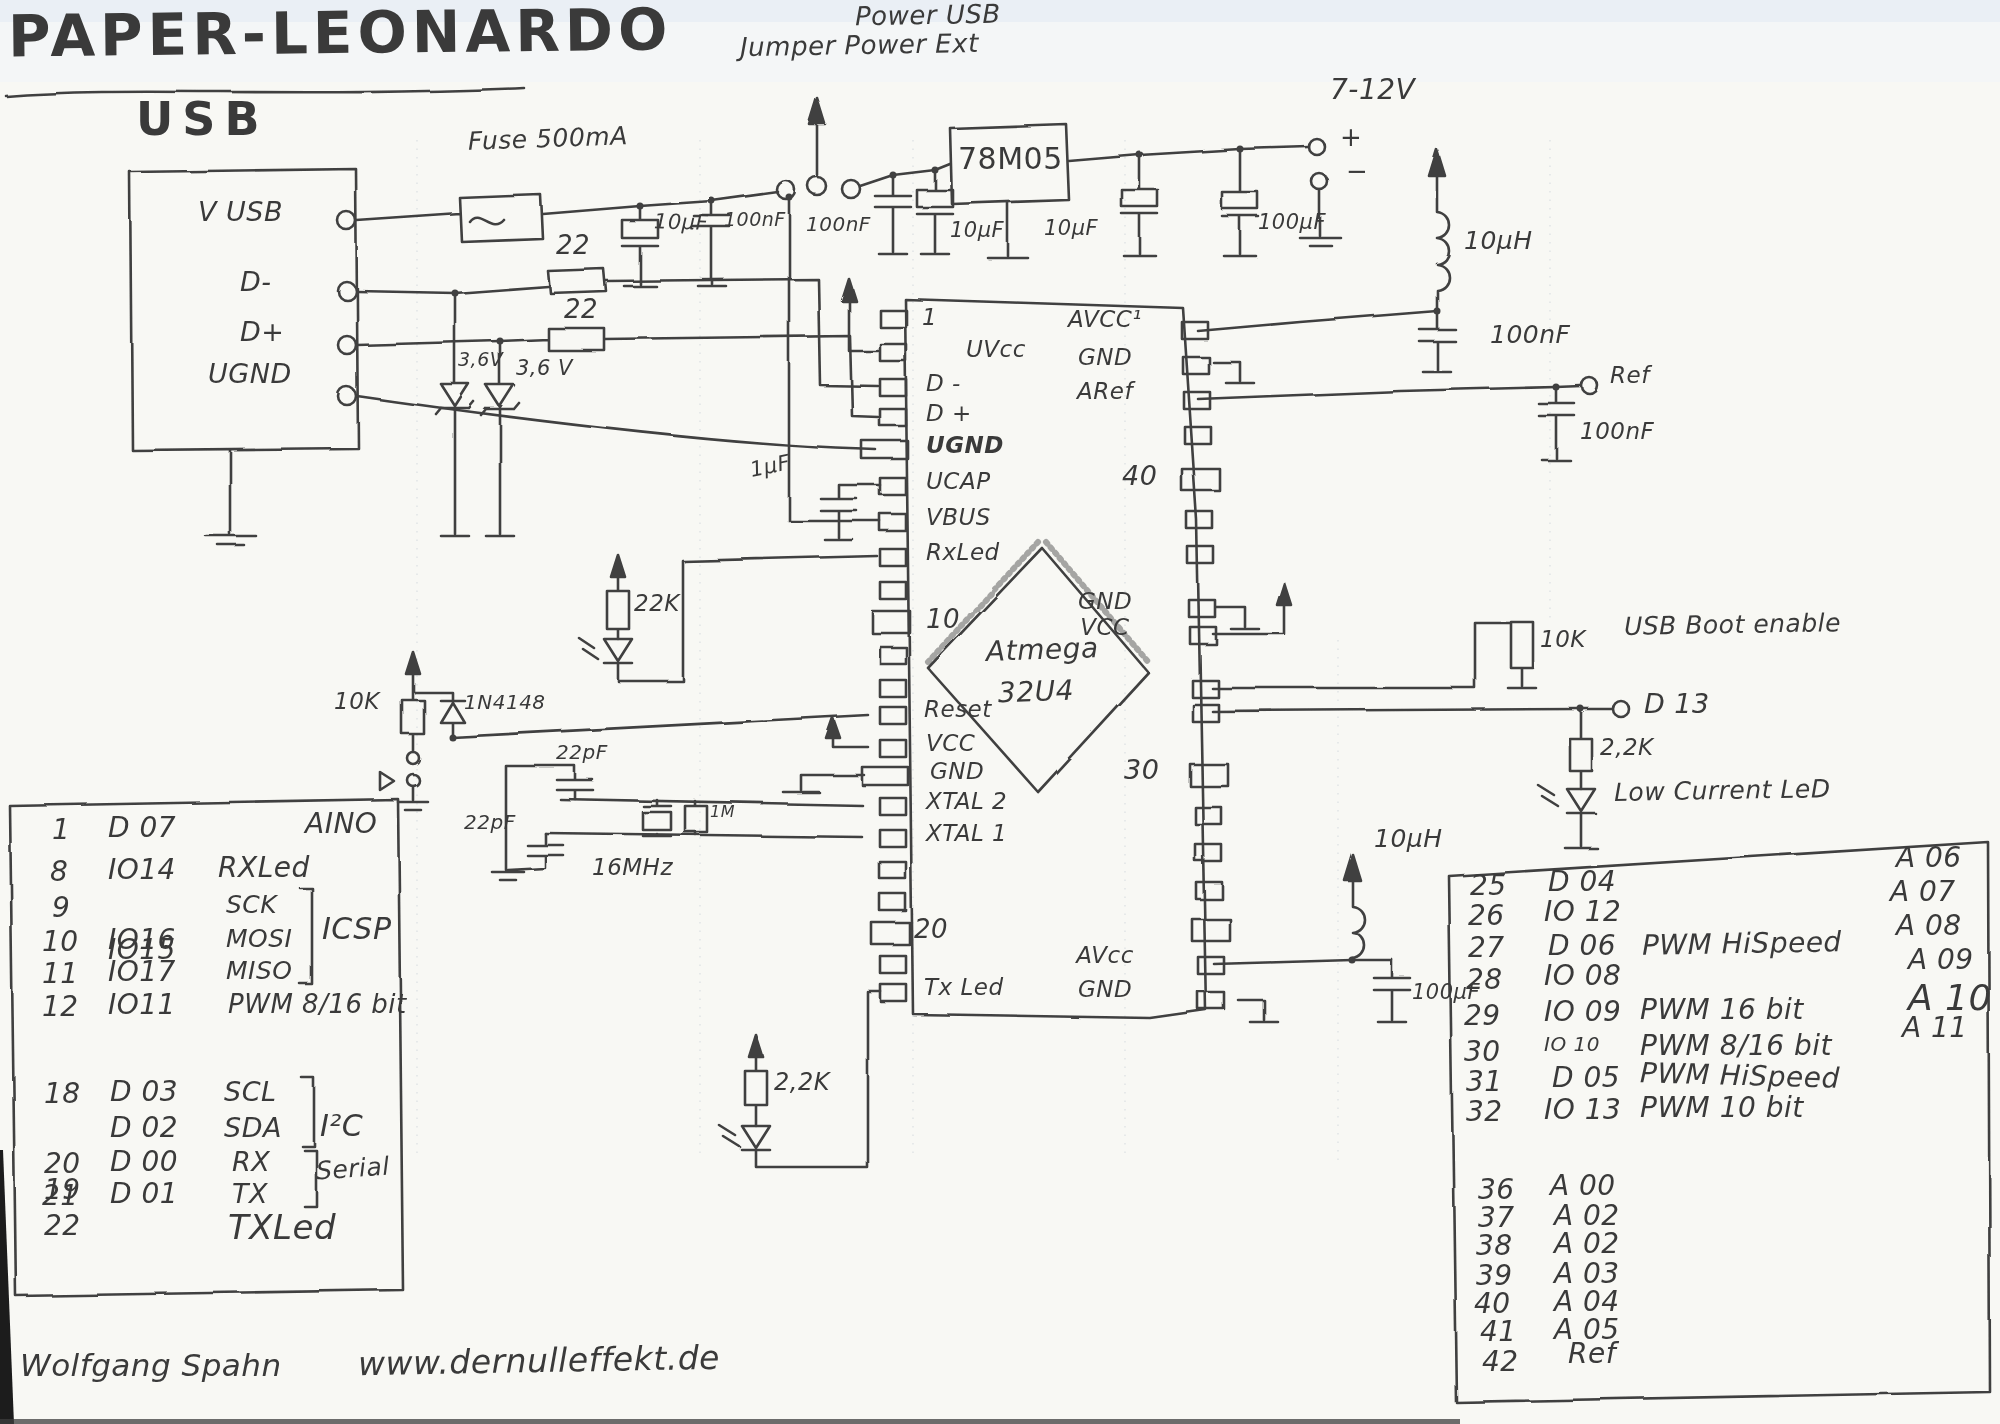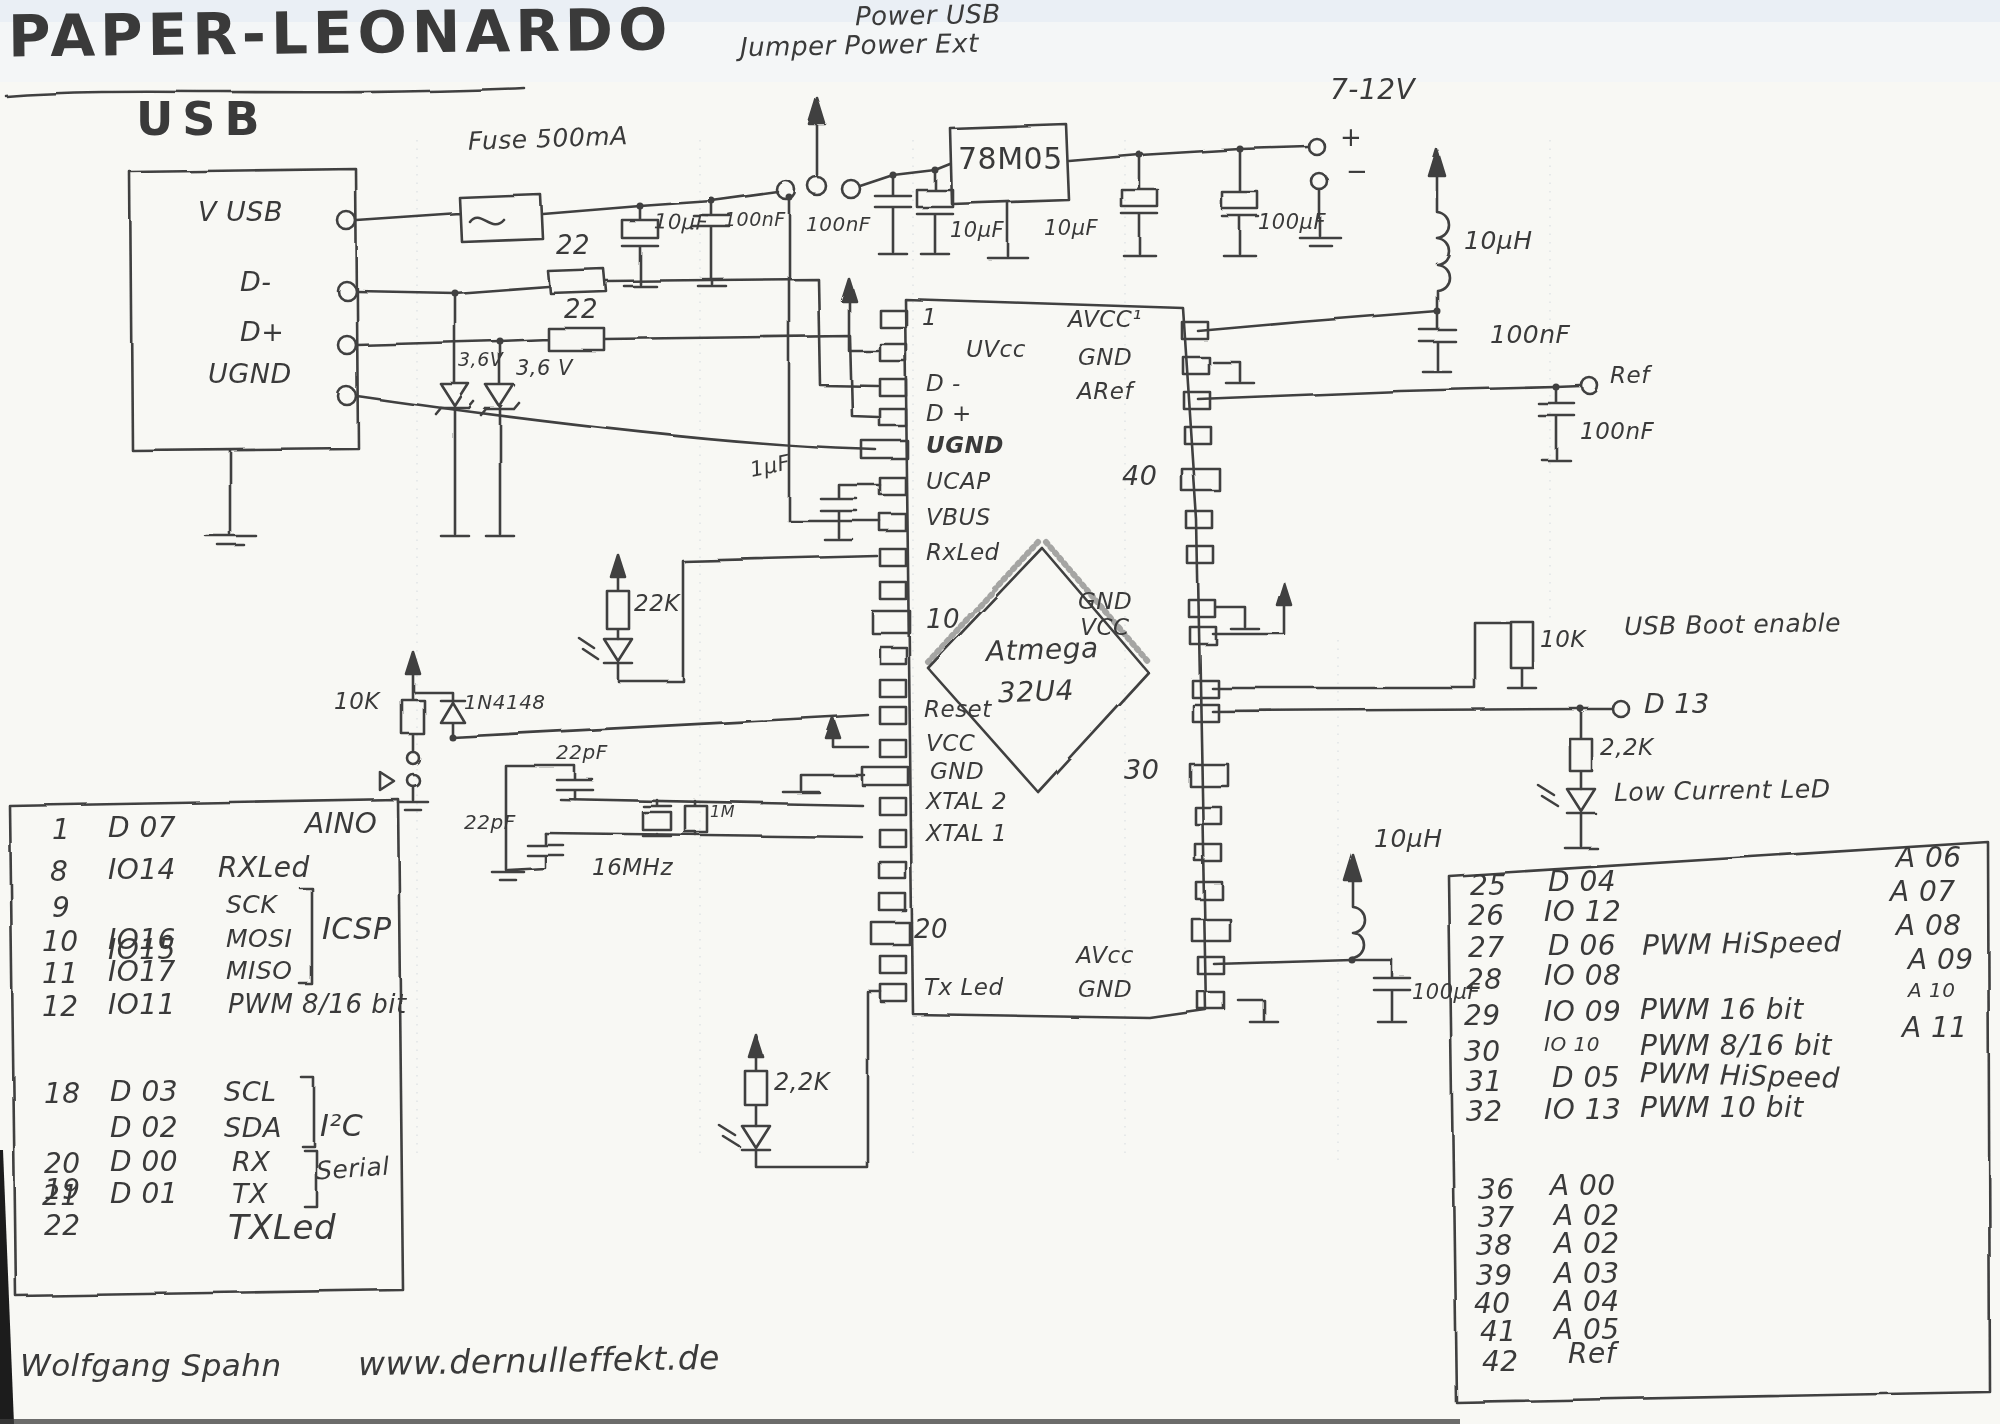--- a/index.html
+++ b/index.html
@@ -367,21 +367,21 @@
   <div class="lbl" style="left:1552px;top:1064px;font-size:28px">D 05</div>
   <div class="lbl t2" style="left:1640px;top:1062px;font-size:28px">PWM HiSpeed</div>
   <div class="lbl" style="left:1466px;top:1098px;font-size:28px">32</div>
   <div class="lbl" style="left:1544px;top:1096px;font-size:28px">IO 13</div>
   <div class="lbl" style="left:1640px;top:1094px;font-size:28px">PWM 10 bit</div>
 
   <div class="lbl" style="left:1896px;top:844px;font-size:28px">A 06</div>
   <div class="lbl" style="left:1890px;top:878px;font-size:28px">A 07</div>
   <div class="lbl" style="left:1896px;top:912px;font-size:28px">A 08</div>
   <div class="lbl" style="left:1908px;top:946px;font-size:28px">A 09</div>
-  <div class="lbl" style="left:1908px;top:980px;font-size:20px">A 10</div>
+  <div class="lbl" style="left:1908px;top:980px;font-size:36px">A 10</div>
   <div class="lbl" style="left:1902px;top:1014px;font-size:28px">A 11</div>
 
   <div class="lbl" style="left:1478px;top:1176px;font-size:28px">36</div>
   <div class="lbl" style="left:1550px;top:1172px;font-size:28px">A 00</div>
   <div class="lbl" style="left:1478px;top:1204px;font-size:28px">37</div>
   <div class="lbl" style="left:1554px;top:1202px;font-size:28px">A 02</div>
   <div class="lbl" style="left:1476px;top:1232px;font-size:28px">38</div>
   <div class="lbl" style="left:1554px;top:1230px;font-size:28px">A 02</div>
   <div class="lbl" style="left:1476px;top:1262px;font-size:28px">39</div>
   <div class="lbl" style="left:1554px;top:1260px;font-size:28px">A 03</div>

